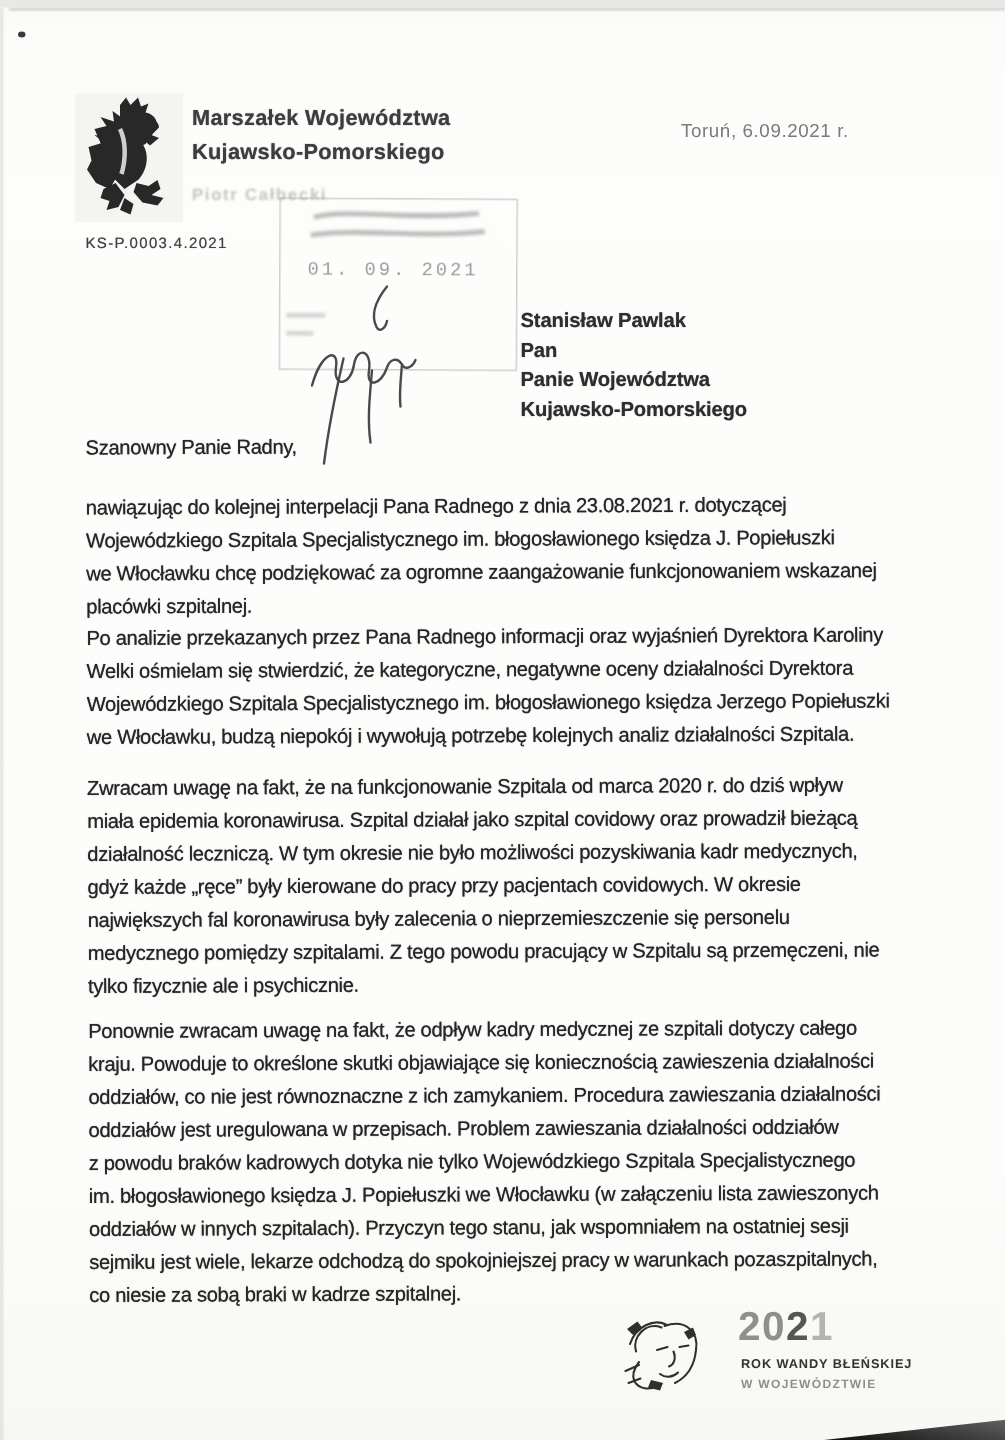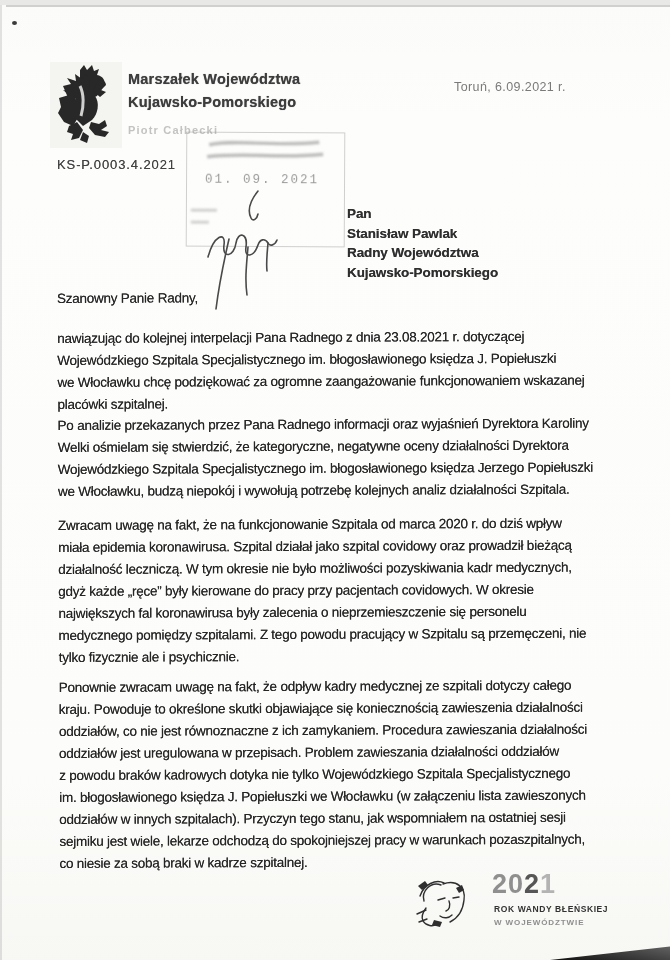--- a/index.html
+++ b/index.html
@@ -19,21 +19,21 @@
     clip-path:polygon(100% 34%,0 90%,14% 100%,100% 100%);
     filter:blur(.5px);
   }
   
   .coat{position:absolute;left:50px;top:57px;width:72px;height:86px;background:#f4f4f1;}
   .coat svg{filter:blur(.5px);opacity:.92;}
   .sender{position:absolute;left:128px;top:63px;line-height:23px;}
   .sender .ln{font-size:14.5px;font-weight:bold;color:#3d3d3d;letter-spacing:.2px;text-shadow:0 0 .7px rgba(60,60,60,.8);filter:blur(.2px);}
   .sender .ln-faint{font-size:11px;font-weight:bold;color:#c3c3c1;letter-spacing:1.2px;margin-top:5px;filter:blur(.7px);}
   .place-date{position:absolute;left:454px;top:75px;font-size:12.5px;color:#7a7a7a;letter-spacing:.4px;filter:blur(.3px);text-align:center;}
-  .ref{position:absolute;left:57px;top:152px;font-size:13px;color:#414141;letter-spacing:.9px;text-shadow:0 0 .5px rgba(60,60,60,.7);}
+  .ref{position:absolute;left:57px;top:152px;font-size:10px;color:#414141;letter-spacing:.9px;text-shadow:0 0 .5px rgba(60,60,60,.7);}
   
   .stamp{position:absolute;left:186px;top:127px;width:157px;height:113px;
     border:1.5px solid rgba(150,150,150,.45);transform:rotate(.3deg);filter:blur(.25px);}
   .stamp-scribble{position:absolute;left:14px;top:4px;}
   .stamp-date{position:absolute;left:18px;top:40px;font-family:"Liberation Mono",monospace;font-size:12.5px;color:#9b9b9b;letter-spacing:2px;filter:blur(.4px);white-space:nowrap;}
   .stamp-mark{position:absolute;height:3px;background:rgba(155,155,155,.45);filter:blur(1px);}
   .sig{position:absolute;left:196px;top:180px;}
   
   .addressee{position:absolute;left:347px;top:199px;font-size:13.5px;font-weight:bold;color:#2e2e2e;line-height:19.5px;letter-spacing:-.1px;text-shadow:0 0 .6px rgba(45,45,45,.75);}
   
@@ -105,23 +105,23 @@
     <g stroke="#4a4a4a" stroke-width="1.6" fill="none" stroke-linecap="round" style="filter:blur(.2px)">
       <path d="M62 6 C54 16 51 25 55 33 C57 37 61 34 62 29"></path>
       <path d="M12 72 C18 50 30 46 28 60 C26 74 38 72 40 58 C42 46 52 48 50 62 C48 74 58 72 62 60 C64 54 69 53 72 58 C74 62 79 60 81 55"></path>
       <path d="M33 54 C27 80 23 100 20 124"></path>
       <path d="M52 62 C50 84 49 96 51 110"></path>
       <path d="M72 58 C71 70 70 78 71 86"></path>
     </g>
   </svg>
 
   <div class="addressee">
+      <div>Stanisław Pawlak</div>
       <div>Pan</div>
-      <div>Stanisław Pawlak</div>
-      <div>Radny Województwa</div>
+      <div>Panie Województwa</div>
       <div>Kujawsko-Pomorskiego</div>
     </div>
 
   <div class="body">
     <div class="para" id="greeting">Szanowny Panie Radny,</div>
     <div class="para" id="p1">
         <div>nawiązując do kolejnej interpelacji Pana Radnego z dnia 23.08.2021 r. dotyczącej</div>
         <div>Wojewódzkiego Szpitala Specjalistycznego im. błogosławionego księdza J. Popiełuszki</div>
         <div>we Włocławku chcę podziękować za ogromne zaangażowanie funkcjonowaniem wskazanej</div>
         <div>placówki szpitalnej.</div>

